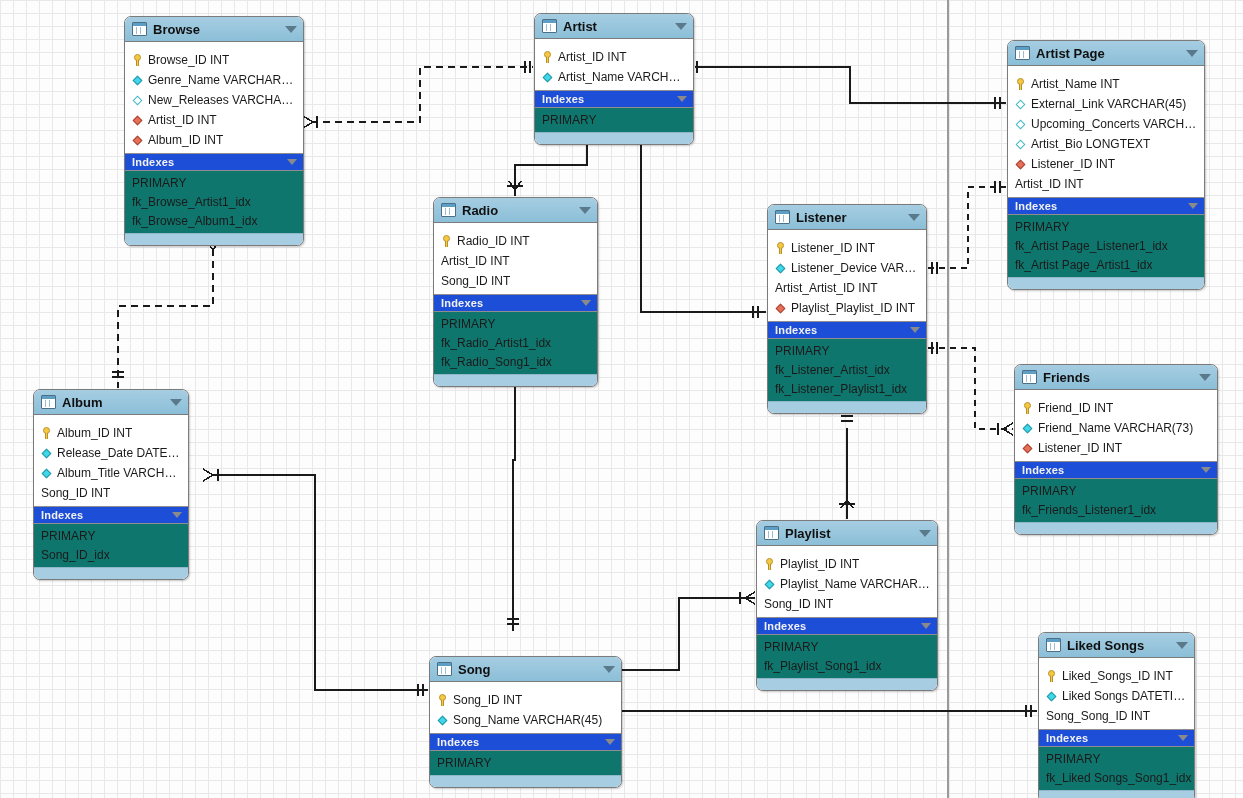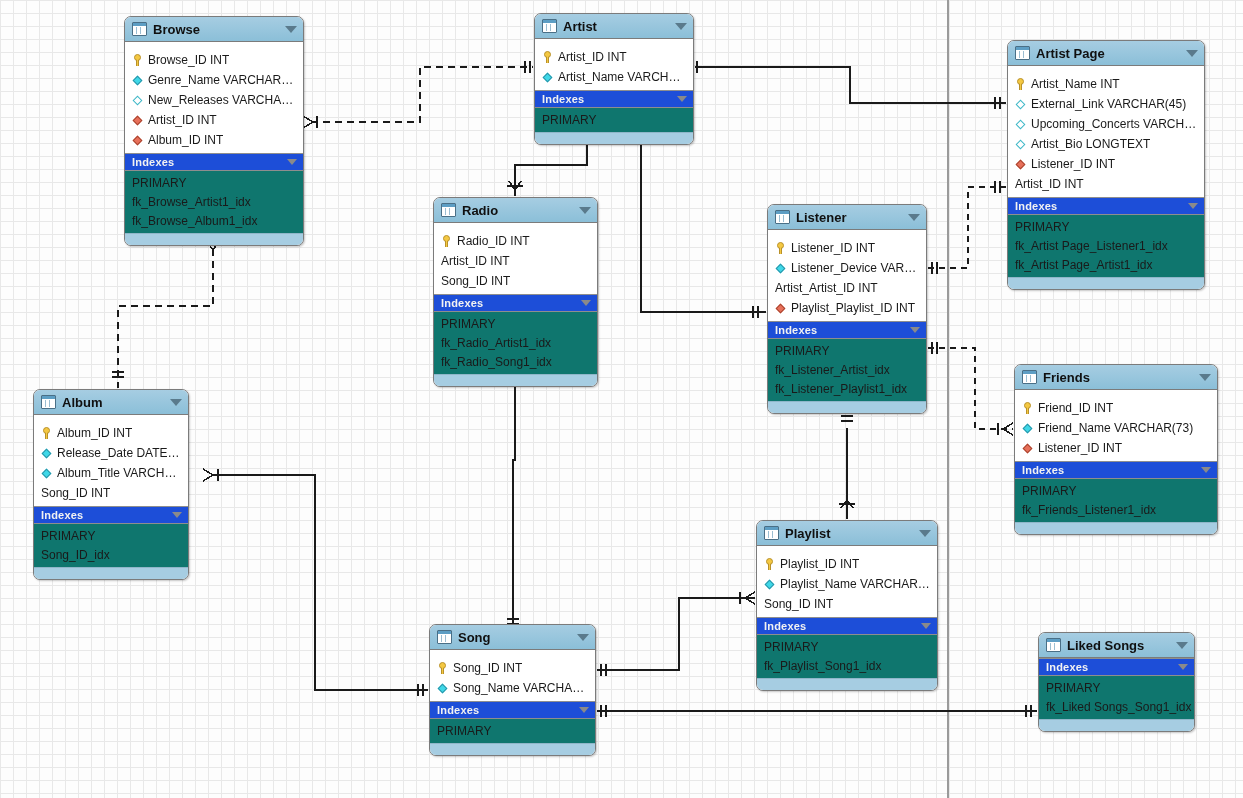--- a/index.html
+++ b/index.html
@@ -528,21 +528,21 @@
       <div class="idx-list">
         <div class="idx">
           <span>PRIMARY</span>
         </div>
         <div class="idx">
           <span>fk_Playlist_Song1_idx</span>
         </div>
       </div>
       <div class="tbl-foot"></div>
     </div>
-    <div class="tbl" style="left: 429px; top: 624px; width: 167px;">
+    <div class="tbl" style="left: 429px; top: 656px; width: 193px;">
       <div class="tbl-hdr">
         <span class="tbl-icon"></span>
         <span class="tname">Song</span>
         <span class="caret"></span>
       </div>
       <div class="cols">
         <div class="col">
           <span class="ic ic-key"></span>
           <span class="ctext">Song_ID INT</span>
         </div>
@@ -563,20 +563,35 @@
         </div>
       </div>
       <div class="tbl-foot"></div>
     </div>
     <div class="tbl" style="left: 1038px; top: 632px; width: 157px;">
       <div class="tbl-hdr">
         <span class="tbl-icon"></span>
         <span class="tname">Liked Songs</span>
         <span class="caret"></span>
       </div>
+      <div class="cols">
+        <div class="col">
+          <span class="ic ic-key"></span>
+          <span class="ctext">Liked_Songs_ID INT</span>
+        </div>
+        <div class="col">
+          <span class="ic ic-dia blue">
+            <i></i>
+          </span>
+          <span class="ctext">Liked Songs DATETIME</span>
+        </div>
+        <div class="col noicon">
+          <span class="ctext">Song_Song_ID INT</span>
+        </div>
+      </div>
       <div class="idx-hdr">
         <span class="ilabel">Indexes</span>
         <span class="caret gray"></span>
       </div>
       <div class="idx-list">
         <div class="idx">
           <span>PRIMARY</span>
         </div>
         <div class="idx">
           <span>fk_Liked Songs_Song1_idx</span>

